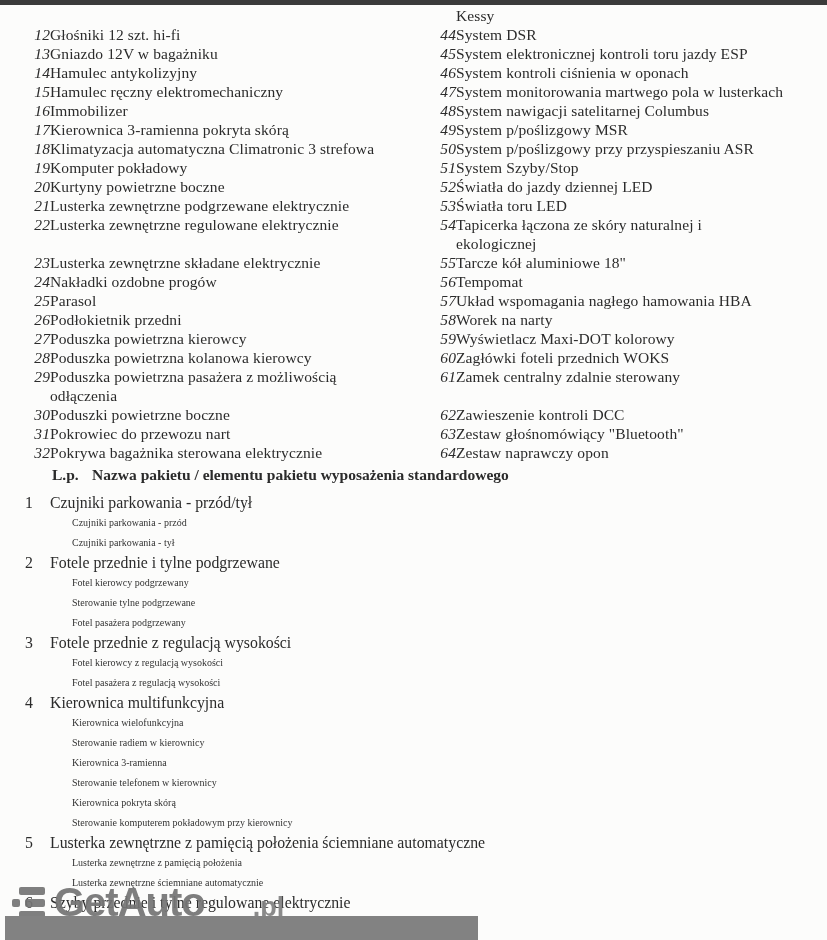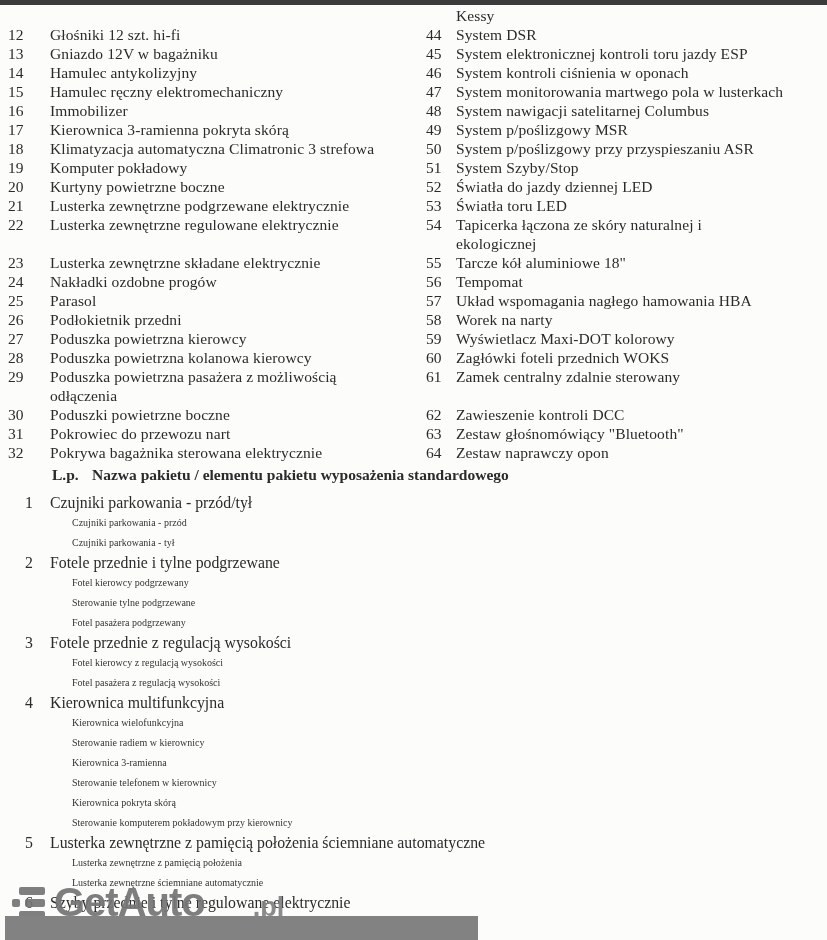--- a/index.html
+++ b/index.html
@@ -19,21 +19,21 @@
   .content { position: absolute; left: 8px; top: 6px; width: 827px; }
 
   
   .equip-grid {
     display: grid;
     grid-template-columns: 42px 376px 30px 1fr;
     font-size: 15.5px;
     line-height: 19px;
     letter-spacing: 0.1px;
   }
-  .equip-grid .num { text-align: left; }
+  .equip-grid .num { text-align: right; font-style: italic; }
   .equip-grid .txt { white-space: pre-line; padding-right: 6px; }
 
   
   .pkg-header {
     display: grid;
     grid-template-columns: 42px 1fr;
     font-weight: bold;
     font-size: 15.5px;
     line-height: 20px;
     margin-top: 3px;

